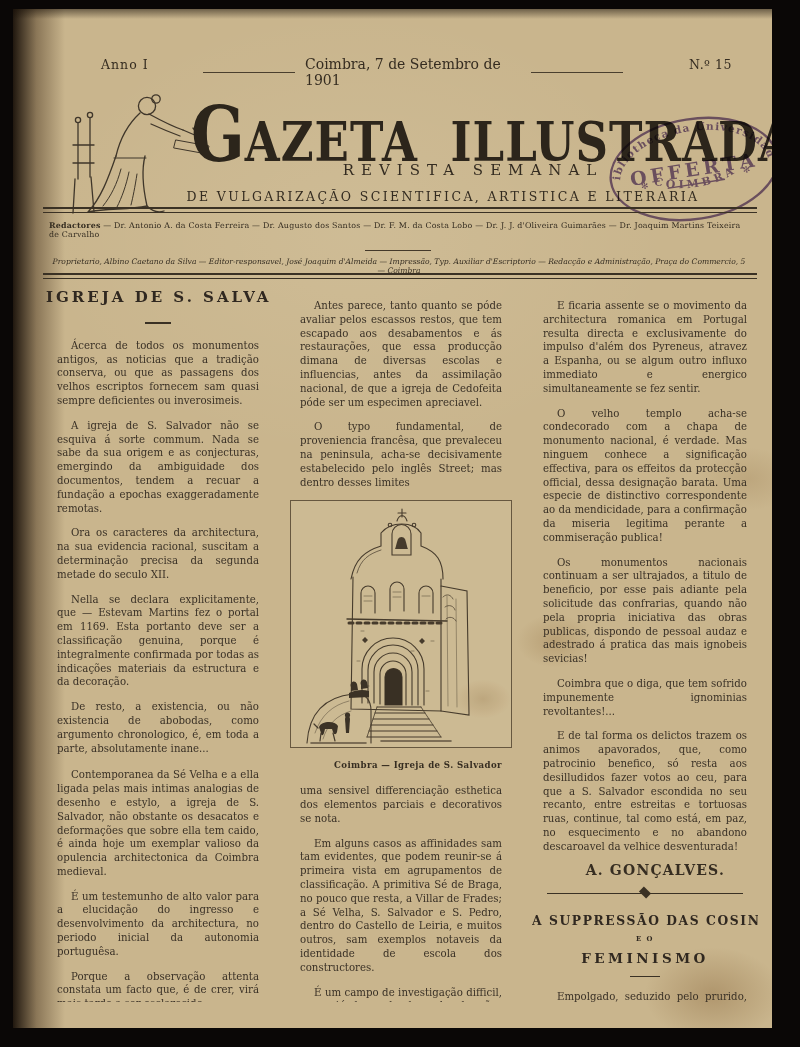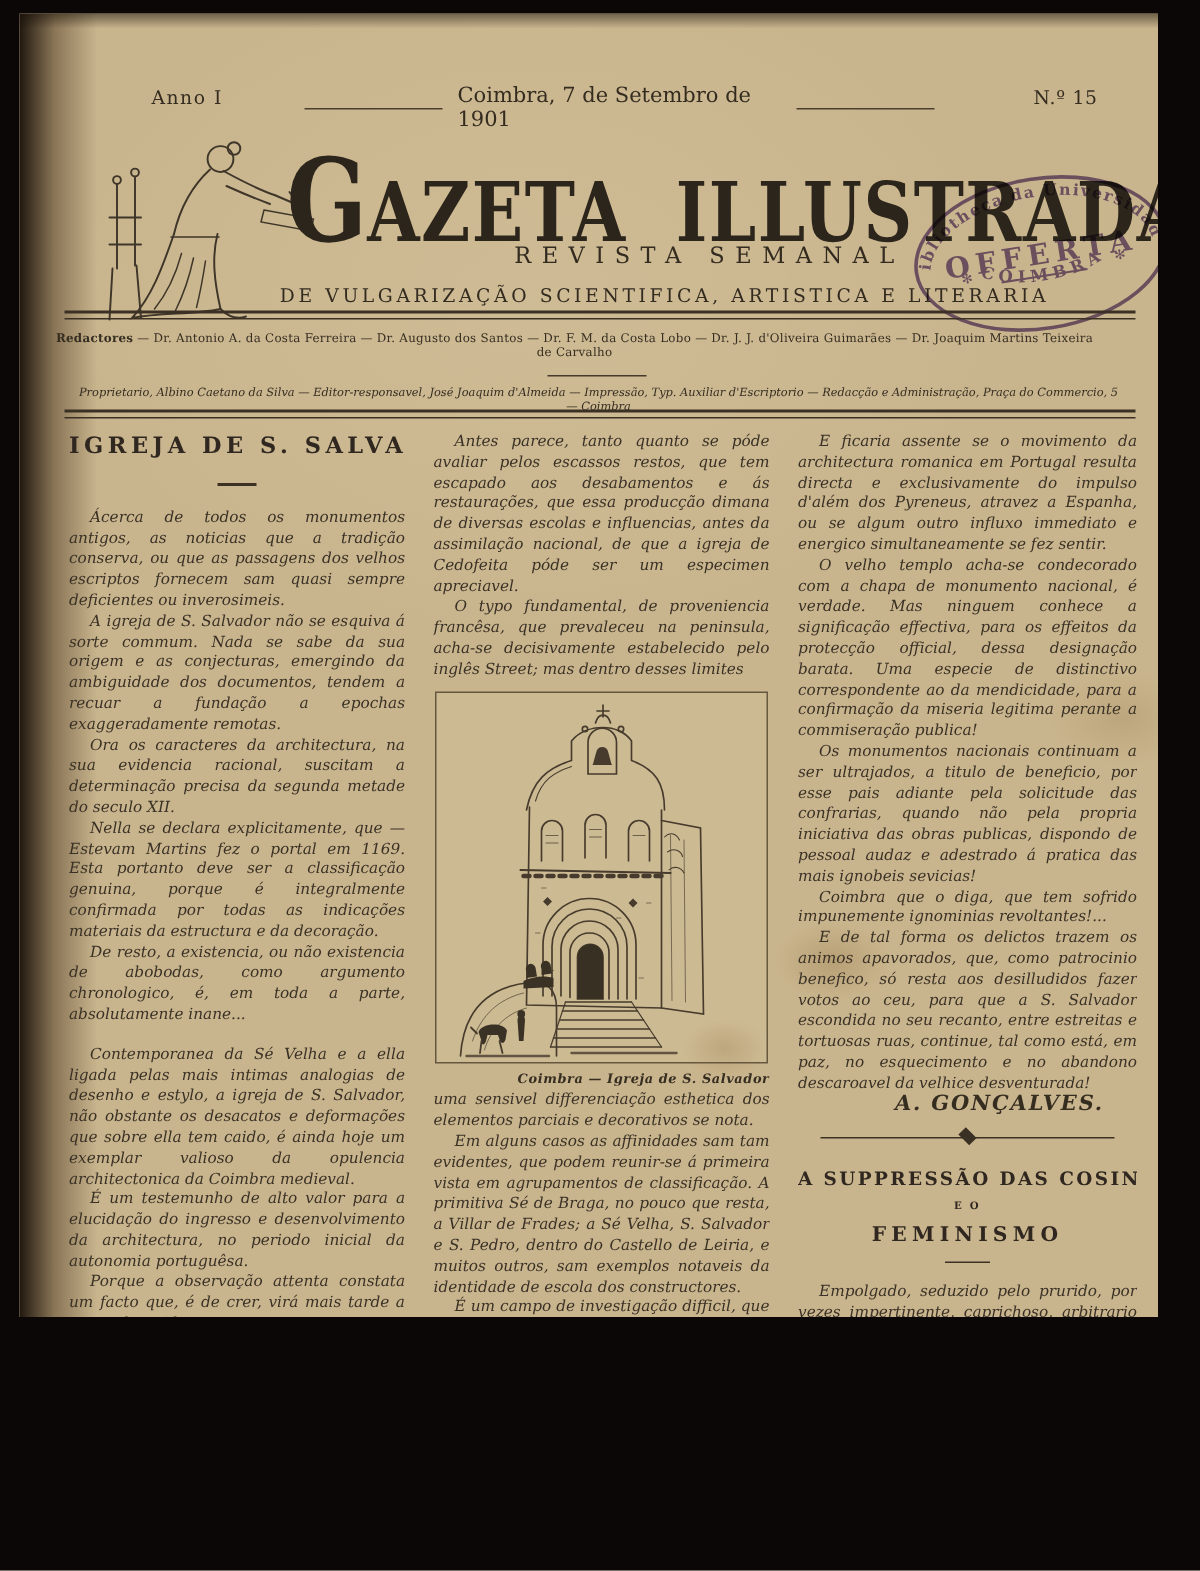--- a/index.html
+++ b/index.html
@@ -2,21 +2,21 @@
 <html lang="pt"><head>
 <meta charset="utf-8">
 <style>
   html,body { margin:0; padding:0; }
   body {
     width:800px; height:1047px; position:relative;
     background:#0a0706; overflow:hidden;
     font-family:"DejaVu Serif", serif;
   }
   .page {
-    position:absolute; left:13px; top:9px; width:759px; height:869px;
+    position:absolute; left:13px; top:9px; width:759px; height:1019px;
     background:
       radial-gradient(55px 38px at 542px 632px, rgba(122,82,32,.22), transparent 70%),
       radial-gradient(40px 28px at 470px 690px, rgba(120,78,30,.20), transparent 70%),
       radial-gradient(95px 65px at 700px 985px, rgba(110,70,26,.28), transparent 72%),
       radial-gradient(70px 45px at 735px 470px, rgba(115,76,30,.14), transparent 70%),
       radial-gradient(420px 300px at 45% 22%, rgba(255,247,222,.10), transparent 75%),
       #c9b58d;
     overflow:hidden;
   }
   .page::before {
@@ -48,31 +48,31 @@
   .sub-revista { position:absolute; left:250px; top:152px; width:420px; text-align:center; font-size:15px; letter-spacing:7px; color:#332b20; }
   .sub-vulg { position:absolute; left:110px; top:180px; width:640px; text-align:center; font-size:12.5px; letter-spacing:2.4px; color:#332b20; }
 
   
   .stamp { position:absolute; left:592px; top:104px; width:178px; height:112px; transform:rotate(-9deg); opacity:.9; mix-blend-mode:multiply; }
 
   
   .rule2 { position:absolute; left:30px; width:714px; border-top:2.2px solid #3a3124; border-bottom:1px solid #3a3124; height:3px; }
   .rule-a { top:198px; }
   .rule-b { top:264px; }
-  .ed-line1 { position:absolute; left:20px; top:212px; width:700px; text-align:center; font-size:7.9px; color:#352d21; letter-spacing:.2px; }
+  .ed-line1 { position:absolute; left:36px; top:212px; width:700px; text-align:left; font-size:7.9px; color:#352d21; letter-spacing:.2px; }
   .ed-line2 { position:absolute; left:36px; top:226px; width:700px; text-align:center; font-size:7.9px; font-weight:bold; color:#352d21; }
   .ed-shortrule { position:absolute; left:352px; top:241px; width:66px; border-top:1px solid #44392a; }
   .ed-line3 { position:absolute; left:36px; top:248px; width:700px; text-align:center; font-size:7.6px; font-style:italic; color:#352d21; }
 
   
   .col { position:absolute; top:279px; height:714px; overflow:hidden; text-align:justify; font-size:10.2px; line-height:13.8px; color:#3a3126; }
   .col-1 { left:33px;  width:224px; }
   .col-2 { left:276px; width:224px; }
   .col-3 { left:519px; width:226px; }
-  .col p { margin:0; text-indent:14px;font-style:italic; }
+  .col p { margin:11px; text-indent:14px; }
   .col p.noindent { text-indent:0; }
   .col p.gap { margin-top:13px; }
 
   .art-title { margin:3px 0 0; text-align:center; font-size:15px; font-weight:600; letter-spacing:3px; color:#302820; white-space:nowrap; }
   .title-dash { width:26px; height:2px; background:#3a3124; margin:17px auto 15px; }
 
   .figure { border:1px solid #66573f; height:246px; margin:7px 1px 5px; position:relative; background:rgba(255,248,228,.07); }
   .figure svg { position:absolute; inset:0; }
   .fig-caption { text-align:right; font-size:8.6px; font-weight:bold; letter-spacing:.4px; color:#362d21; margin:4px 0 10px; text-indent:0 !important; }
 

